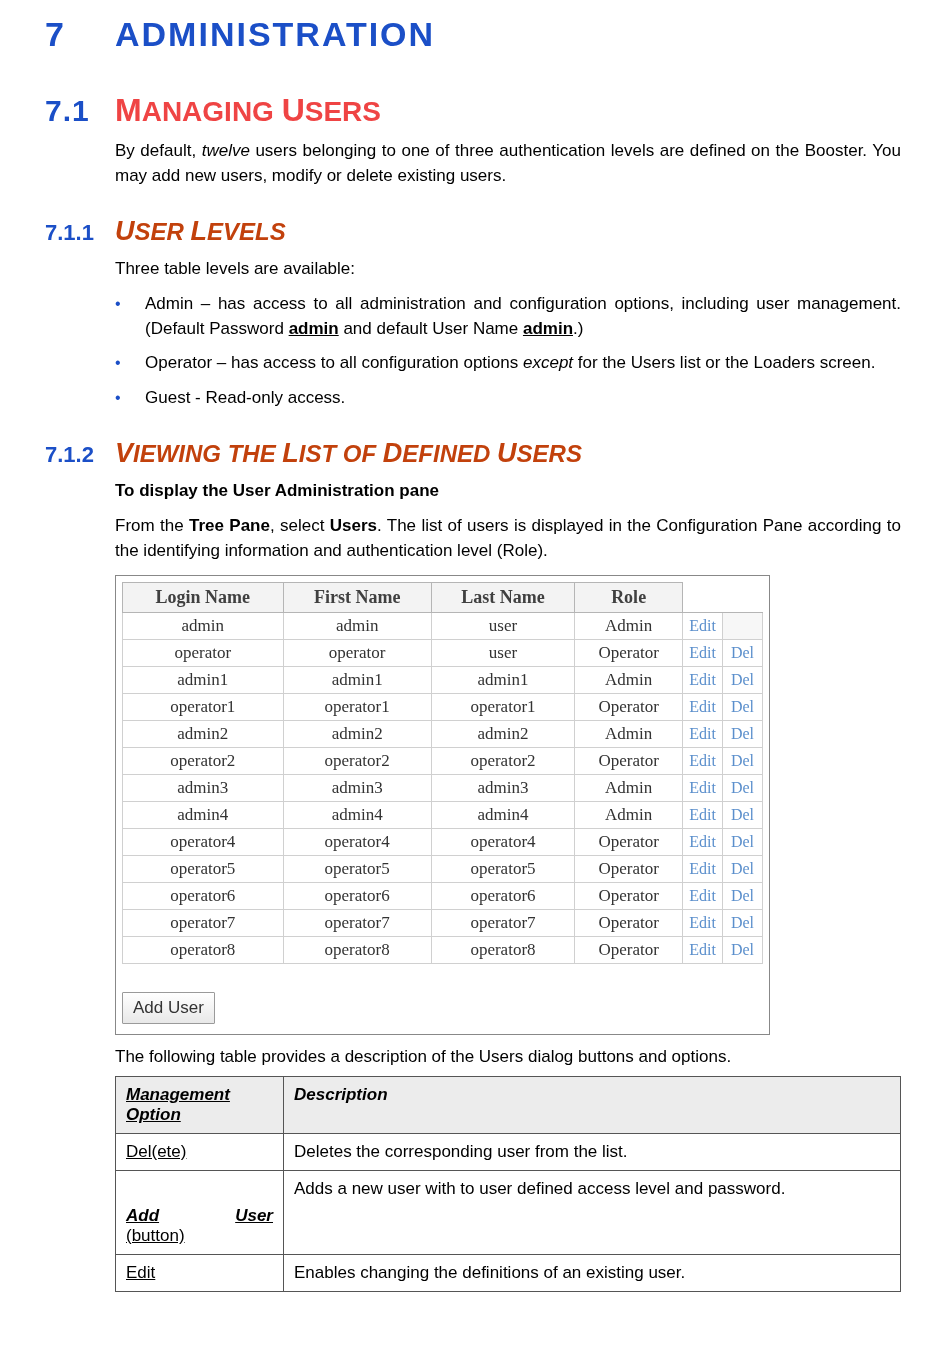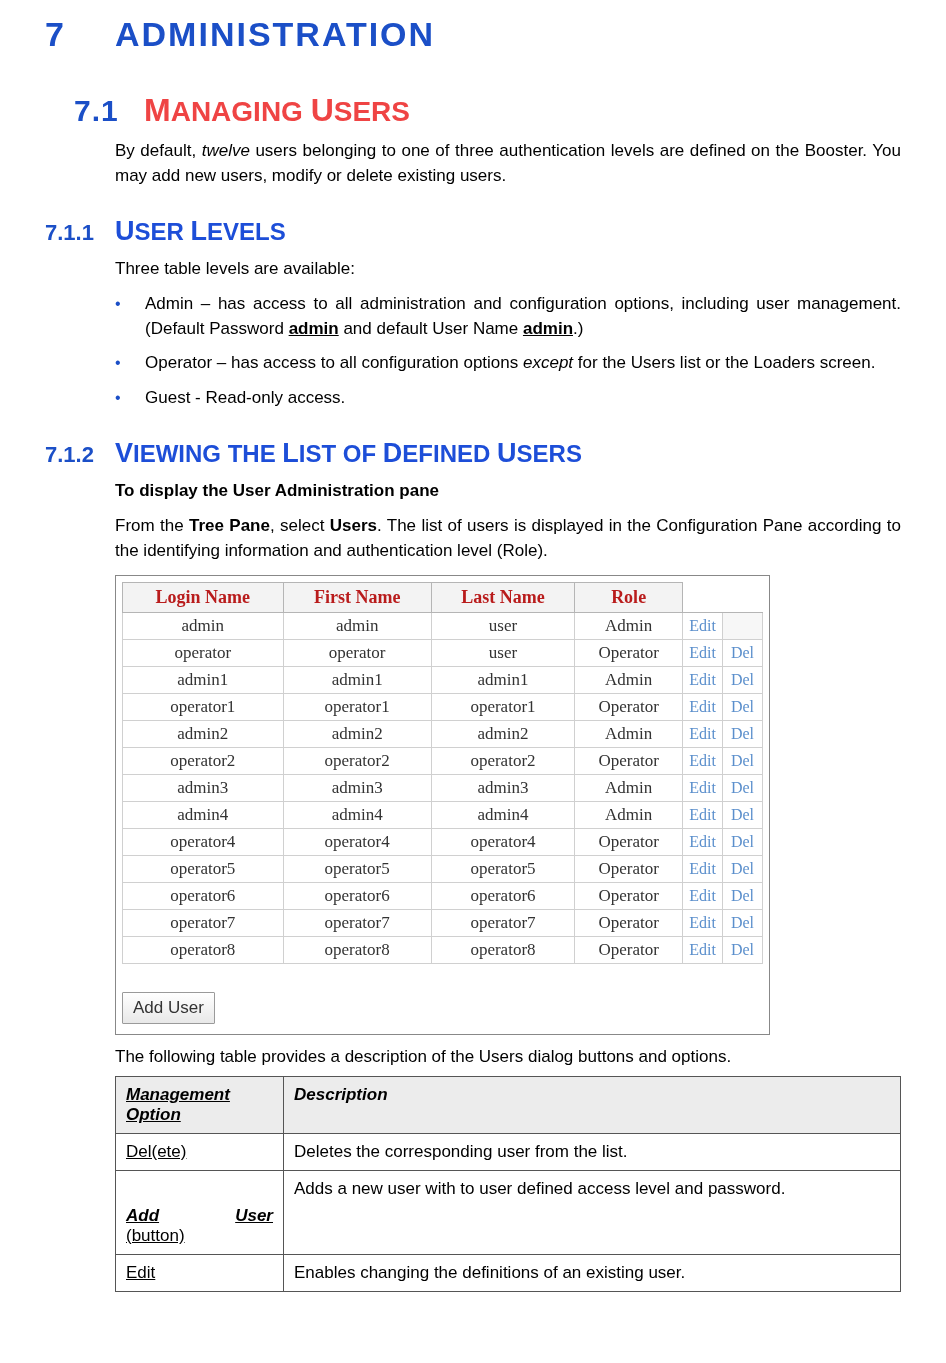--- a/index.html
+++ b/index.html
@@ -39,26 +39,27 @@
       font-weight: bold;
       font-size: 28px;
       font-variant: small-caps;
     }
     .h3-num {
       color: #1B4FC7;
       font-weight: bold;
       font-size: 22px;
     }
     .h3-title {
-      color: #1d4ed8;
+      color: #c2410c;
       font-weight: bold;
       font-size: 24px;
       font-variant: small-caps;
-    }
-    .section-gap-lg { margin-top: 38px; margin-left: 29px; }
+      font-style: italic;
+    }
+    .section-gap-lg { margin-top: 38px; }
     .section-gap { margin-top: 28px; }
     .para { line-height: 1.45; margin-top: 10px; text-align: justify; }
     .bold { font-weight: bold; }
     .italic { font-style: italic; margin-top: 27px; }
     .underline { text-decoration: underline; }
 
     ul.bullets { list-style: none; margin-top: 10px; }
     ul.bullets li { display: flex; margin-bottom: 10px; text-align: justify; line-height: 1.45; }
     ul.bullets li .dot { color: #1B4FC7; width: 30px; flex-shrink: 0; font-size: 16px; }
     ul.bullets li .li-text { flex: 1; }
@@ -71,21 +72,21 @@
       background: #fff;
       width: 655px;
     }
     .users-table { width: 100%; border-collapse: collapse; font-family: "Times New Roman", serif; }
     .users-table th {
       background: #f3f3f3;
       border: 1px solid #b5b5b5;
       padding: 4px 4px;
       font-weight: bold;
       font-size: 18px;
-      color: #b91c1c;
+      color: #404040;
     }
     .users-table td {
       border: 1px solid #d0d0d0;
       padding: 3px 4px;
       text-align: center;
       font-size: 17px;
       color: #333;
       background: #fff;
     }
     .users-table td.action-cell {

